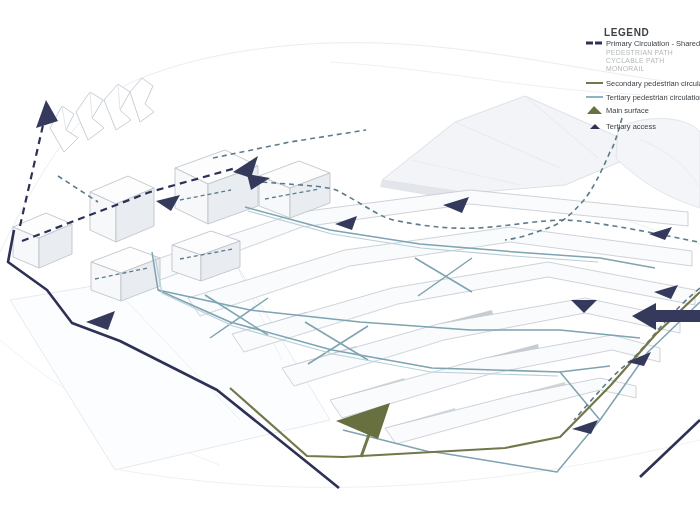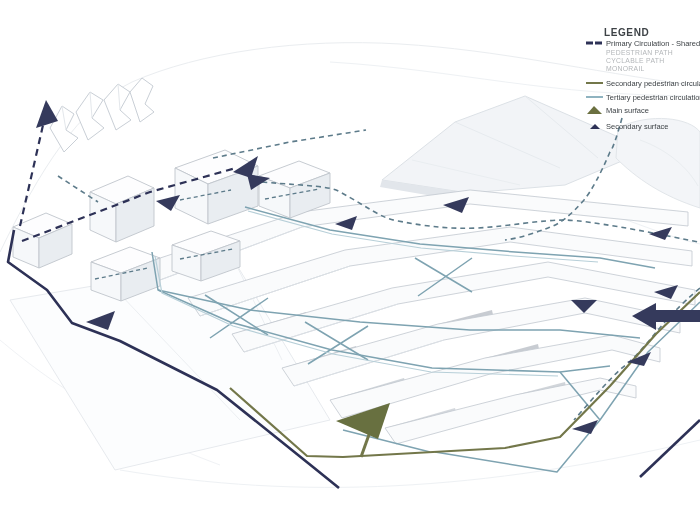--- a/index.html
+++ b/index.html
@@ -209,15 +209,15 @@
     <svg class="sw" viewBox="0 0 17 10">
       <polygon points="1,9 8,1 16,9" fill="#6b7040"></polygon>
     </svg>
     <span class="lg-label">Main surface</span>
   </div>
 
   <div class="lg-row" style="top:121px">
     <svg class="sw" viewBox="0 0 17 10">
       <polygon points="4,8 9,3 14,8" fill="#2d3156"></polygon>
     </svg>
-    <span class="lg-label">Secondary surface</span>
+    <span class="lg-label">Tertiary access</span>
   </div>
 </div>
 
 </body></html>

